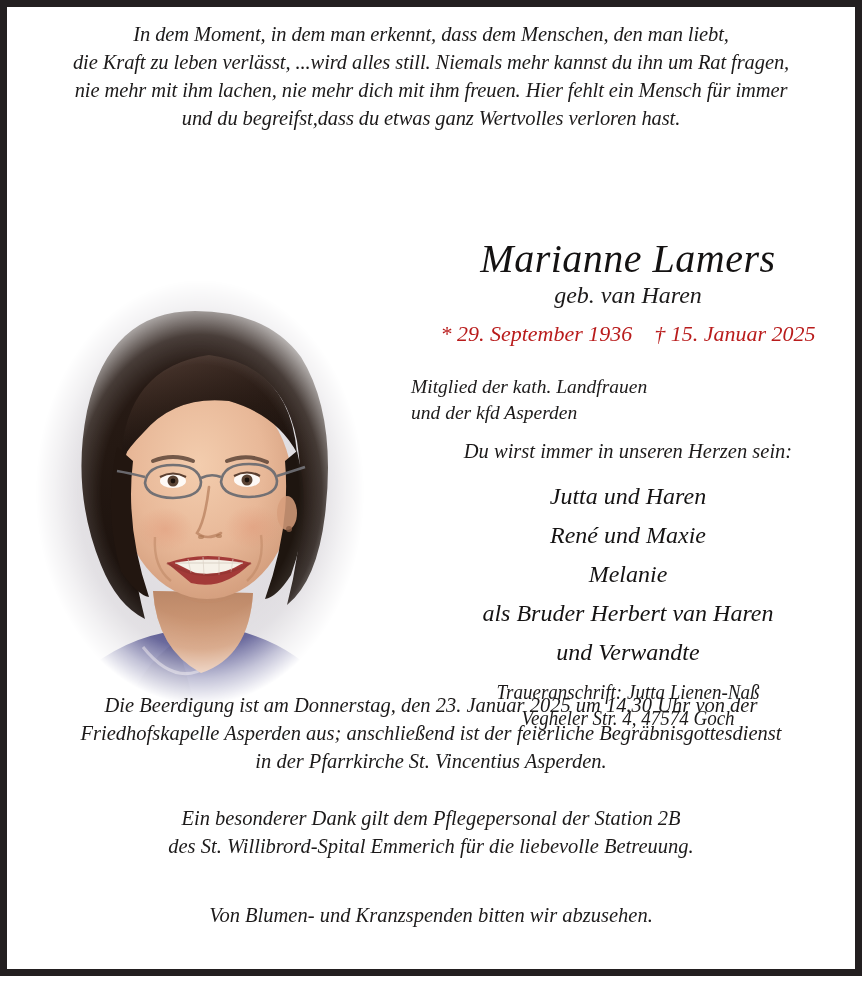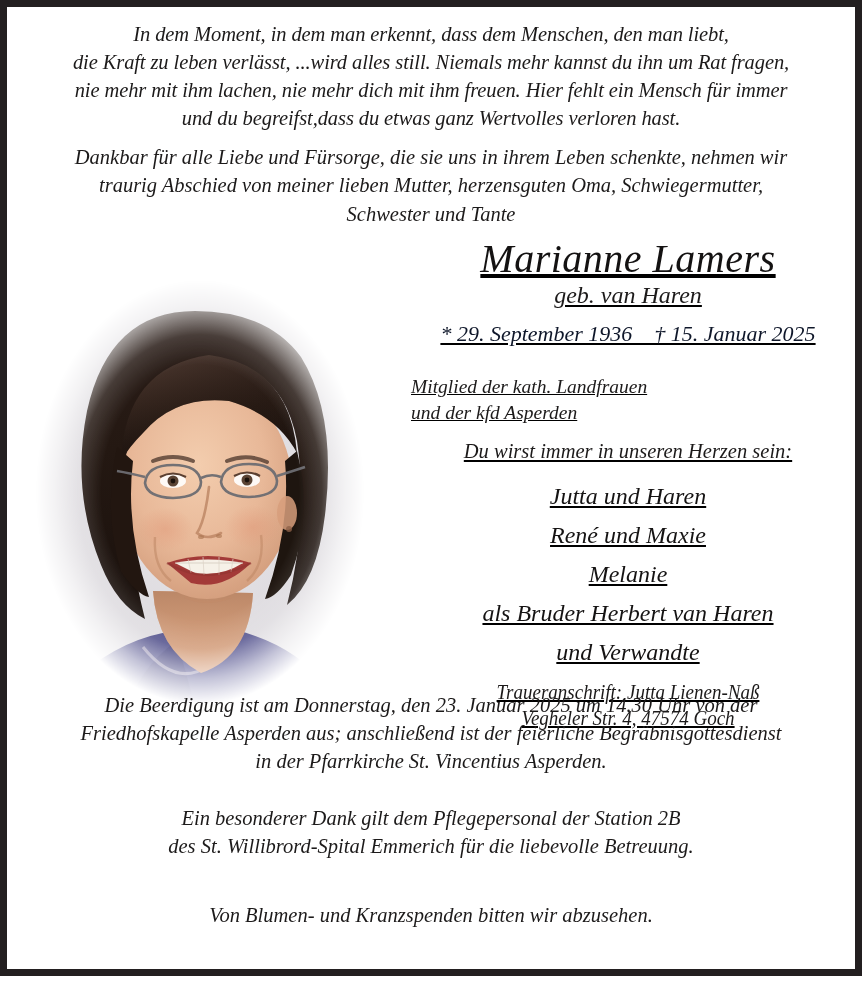--- a/index.html
+++ b/index.html
@@ -60,21 +60,20 @@
     font-size: 20.5px;
     line-height: 1.38;
   }
 
   
   .rightcol {
     position: absolute;
     left: 404px;
     right: 10px;
     top: 230px;
-    text-decoration: underline;
   }
 
   .name {
     font-size: 40px;
     font-style: italic;
     text-align: center;
     color: #141212;
     line-height: 1.08;
     letter-spacing: 0.5px;
     white-space: nowrap;
@@ -84,21 +83,21 @@
     font-size: 24px;
     font-style: italic;
     color: #1c1a1a;
   }
 
   .dates {
     margin-top: 9px;
     font-size: 22px;
     font-style: italic;
     text-align: center;
-    color: #0f172a;
+    color: #b91c1c;
     white-space: pre;
   }
 
   .member {
     margin-top: 25px;
     font-size: 19.5px;
     font-style: italic;
     text-align: left;
     color: #1c1a1a;
     line-height: 1.32;
@@ -175,23 +174,20 @@
 <body>
 
 <div class="notice">
   <div class="inner">
 
     <div class="txt poem">In dem Moment, in dem man erkennt, dass dem Menschen, den man liebt,
 die Kraft zu leben verlässt, ...wird alles still. Niemals mehr kannst du ihn um Rat fragen,
 nie mehr mit ihm lachen, nie mehr dich mit ihm freuen. Hier fehlt ein Mensch für immer
 und du begreifst,dass du etwas ganz Wertvolles verloren hast.</div>
 
-    <div class="txt dedication">Dankbar für alle Liebe und Fürsorge, die sie uns in ihrem Leben schenkte, nehmen wir
-traurig Abschied von meiner lieben Mutter, herzensguten Oma, Schwiegermutter,
-Schwester und Tante</div>
 
     <div class="photo-wrap">
       <div class="photo">
         <svg viewBox="0 0 350 452" preserveAspectRatio="xMidYMid slice">
           <defs>
             <radialGradient id="bgGrad" cx="50%" cy="45%" r="65%">
               <stop offset="0%" stop-color="#e8e6e9"></stop>
               <stop offset="100%" stop-color="#d6d3d8"></stop>
             </radialGradient>
             <linearGradient id="hairGrad" x1="0" y1="0" x2="0" y2="1">

